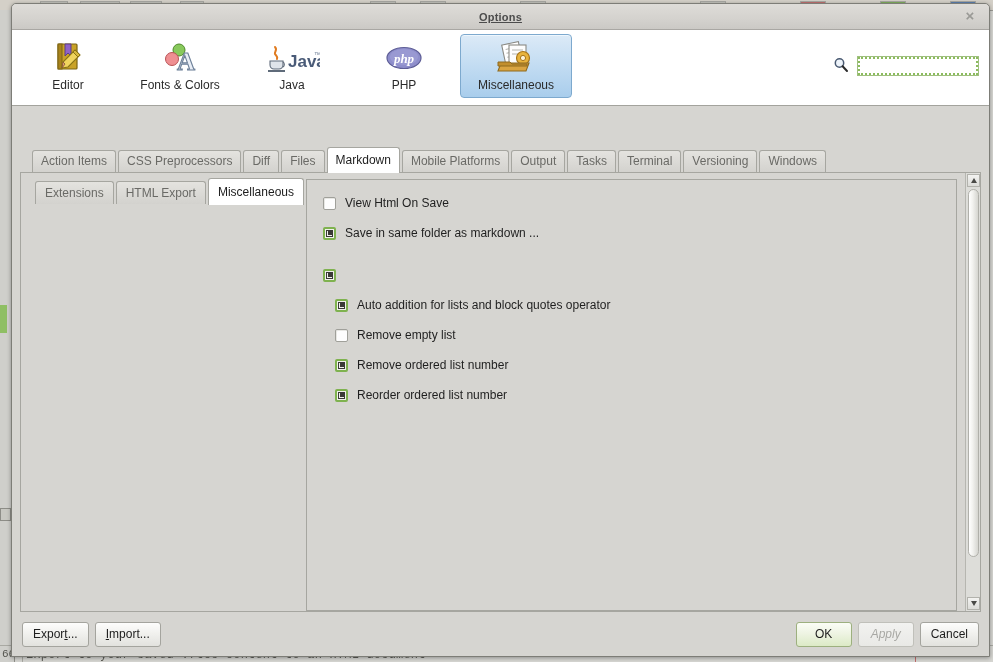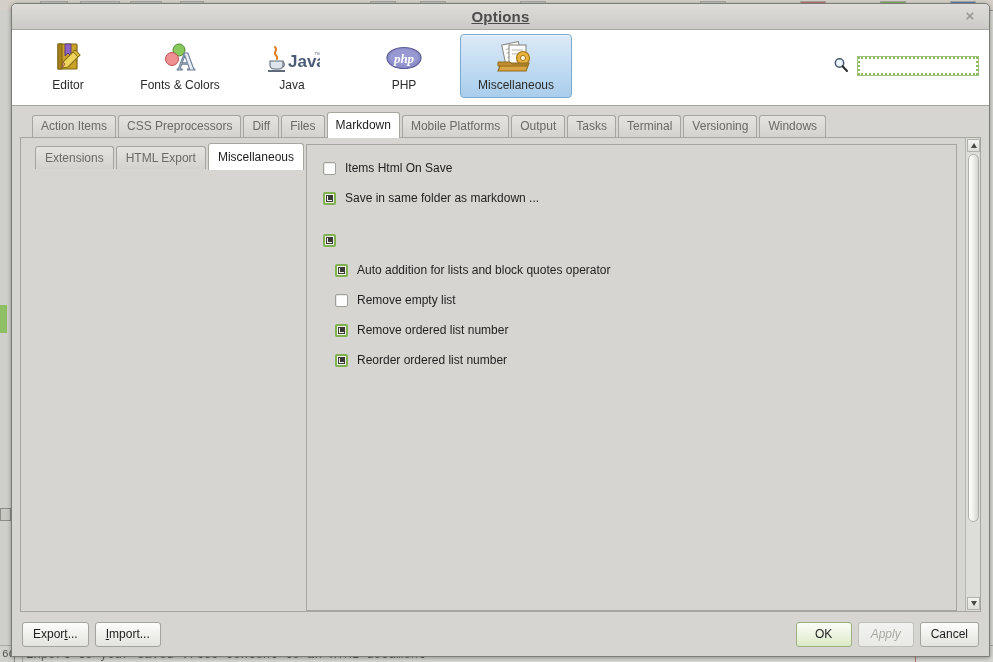--- a/index.html
+++ b/index.html
@@ -121,21 +121,21 @@
     flex: 0 0 25px;
     background: linear-gradient(to bottom, #dedcd8 0%, #d4d2ce 60%, #cbc9c5 100%);
     border-bottom: 1px solid #a9a7a3;
     border-radius: 4px 4px 0 0;
     position: relative;
     display: flex;
     align-items: center;
     justify-content: center;
   }
   #titlebar-title {
-    font-size: 15px;
+    font-size: 11px;
     font-weight: bold;
     color: #4c4c4c;
     letter-spacing: .2px;
     text-decoration: underline;
   }
   #titlebar-close {
     position: absolute;
     right: 10px;
     top: 3px;
     width: 18px;
@@ -223,20 +223,21 @@
 
   
   .tabstrip {
     display: flex;
     align-items: flex-end;
     height: 23px;
     padding-left: 12px;
     box-sizing: border-box;
     position: relative;
     z-index: 2;
+    margin-top: 35px;
   }
   .tab {
     height: 22px;
     line-height: 21px;
     padding: 0 8px;
     margin-right: 2px;
     font-size: 12px;
     color: #6a6a66;
     background: linear-gradient(to bottom, #e4e3df 0%, #d3d2ce 100%);
     border: 1px solid #a6a6a0;
@@ -619,21 +620,21 @@
         <div class="inner-tabstrip">
           <div class="inner-tab">Extensions</div>
           <div class="inner-tab">HTML Export</div>
           <div class="inner-tab selected">Miscellaneous</div>
         </div>
 
         <div id="settings-panel">
 
           <div class="opt-row">
             <span class="cb unchecked"></span>
-            <span class="opt-label">Items Html On Save</span>
+            <span class="opt-label">View Html On Save</span>
           </div>
 
           <div class="opt-row">
             <span class="cb checked"></span>
             <span class="opt-label">Save in same folder as markdown ...</span>
           </div>
 
           <div class="opt-row gap-above">
             <span class="cb checked"></span>
           </div>

